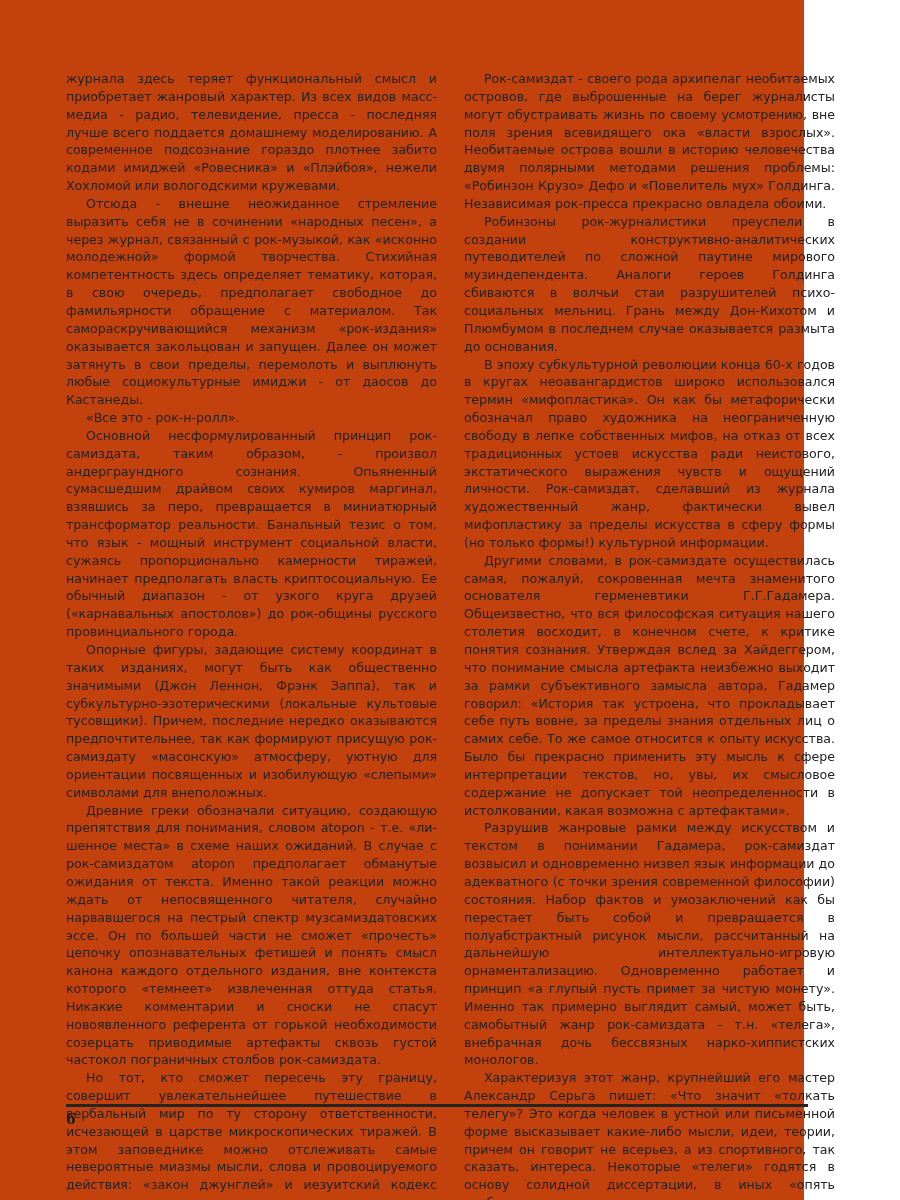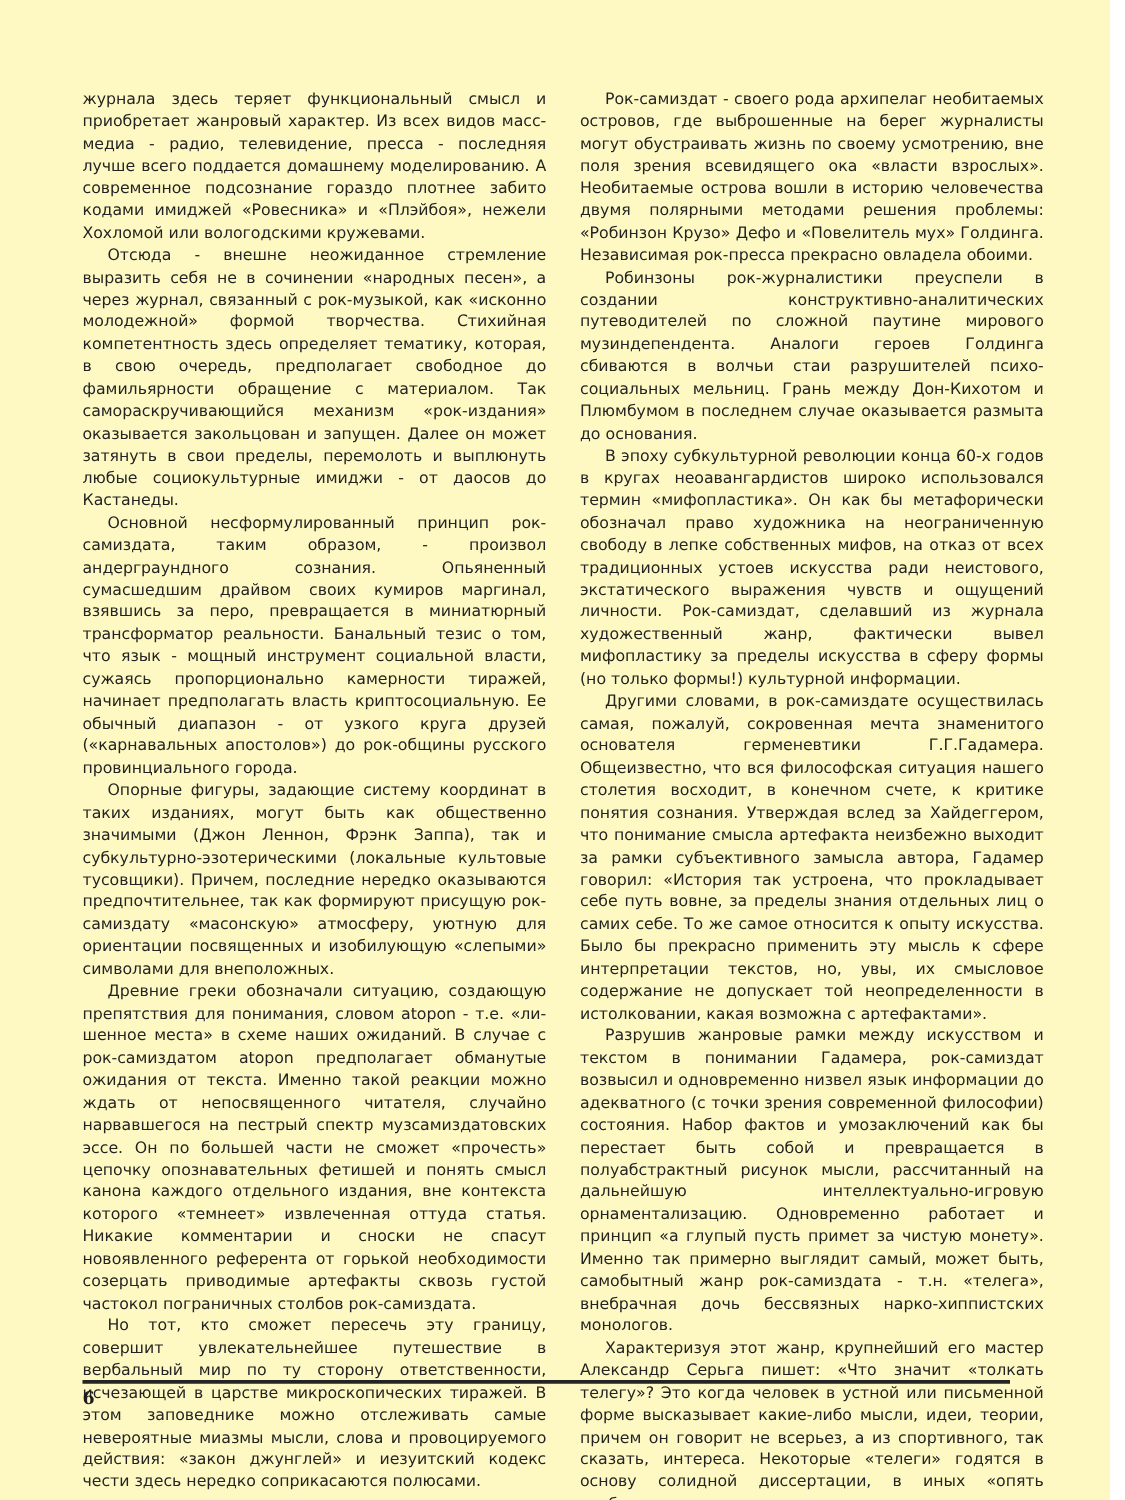--- a/index.html
+++ b/index.html
@@ -12,23 +12,23 @@
     height: 1200px;
     position: relative;
     overflow: hidden;
     font-family: "DejaVu Sans", sans-serif;
     color: #1a1a1a;
   }
 
   .page {
     position: absolute;
     left: 0; top: 0;
-    width: 888px;
+    width: 804px;
     height: 1200px;
-    background: #fef9c3;
+    background: #c2410c;
   }
 
   .columns {
     position: absolute;
     left: 66px;
     top: 70px;
     width: 769px;
     display: flex;
     flex-direction: row;
     gap: 27px;
@@ -80,20 +80,21 @@
 </head>
 <body>
 
 <div class="page">
 
   <div class="columns">
 
     <div class="column">
       <p class="para noindent">журнала здесь теряет функциональный смысл и приобре­тает жанровый характер. Из всех видов масс-медиа - радио, телевидение, пресса - последняя лучше всего поддается домашнему моделированию. А современное подсознание гораздо плотнее забито кодами имиджей «Ровесника» и «Плэйбоя», нежели Хохломой или воло­годскими кружевами.</p>
       <p class="para">Отсюда - внешне неожиданное стремление выразить себя не в сочинении «народных песен», а через журнал, связанный с рок-музыкой, как «исконно молодежной» формой творчества. Стихийная компетентность здесь определяет тематику, которая, в свою очередь, пред­полагает свободное до фамильярности обращение с материалом. Так самораскручивающийся механизм «рок-издания» оказывается закольцован и запущен. Далее он может затянуть в свои пределы, перемолоть и выплюнуть любые социокультурные имиджи - от дао­сов до Кастанеды.</p>
+      <p class="para">«Все это - рок-н-ролл».</p>
       <p class="para">Основной несформулированный принцип рок-самиз­дата, таким образом, - произвол андерграундного соз­нания. Опьяненный сумасшедшим драйвом своих куми­ров маргинал, взявшись за перо, превращается в миниа­тюрный трансформатор реальности. Банальный тезис о том, что язык - мощный инструмент социальной власти, сужаясь пропорционально камерности тиражей, начина­ет предполагать власть криптосоциальную. Ее обычный диапазон - от узкого круга друзей («карнавальных апо­столов») до рок-общины русского провинциального го­рода.</p>
       <p class="para">Опорные фигуры, задающие систему координат в таких изданиях, могут быть как общественно значимыми (Джон Леннон, Фрэнк Заппа), так и субкультурно-эзо­терическими (локальные культовые тусовщики). Причем, последние нередко оказываются предпочтительнее, так как формируют присущую рок-самиздату «масон­скую» атмосферу, уютную для ориентации посвященных и изобилующую «слепыми» символами для внеположн­ых.</p>
       <p class="para">Древние греки обозначали ситуацию, создающую препятствия для понимания, словом atopon - т.е. «ли­шенное места» в схеме наших ожиданий. В случае с рок-самиздатом atopon предполагает обманутые ожида­ния от текста. Именно такой реакции можно ждать от непосвященного читателя, случайно нарвавшегося на пестрый спектр музсамиздатовских эссе. Он по большей части не сможет «прочесть» цепочку опознавательных фетишей и понять смысл канона каждого отдельного издания, вне контекста которого «темнеет» извлеченная оттуда статья. Никакие комментарии и сноски не спасут новоявленного референта от горькой необходимости созерцать приводимые артефакты сквозь густой часто­кол пограничных столбов рок-самиздата.</p>
       <p class="para">Но тот, кто сможет пересечь эту границу, совершит увлекательнейшее путешествие в вербальный мир по ту сторону ответственности, исчезающей в царстве мик­роскопических тиражей. В этом заповеднике можно отслеживать самые невероятные миазмы мысли, слова и провоцируемого действия: «закон джунглей» и ие­зуитский кодекс чести здесь нередко соприкасаются полюсами.</p>
     </div>
 
     <div class="column">
       <p class="para">Рок-самиздат - своего рода архипелаг необитаемых островов, где выброшенные на берег журналисты могут обустраивать жизнь по своему усмотрению, вне поля зрения всевидящего ока «власти взрослых». Необитае­мые острова вошли в историю человечества двумя по­лярными методами решения проблемы: «Робинзон Крузо» Дефо и «Повелитель мух» Голдинга. Независи­мая рок-пресса прекрасно овладела обоими.</p>
       <p class="para">Робинзоны рок-журналистики преуспели в создании конструктивно-аналитических путеводителей по сложной паутине мирового музиндепендента. Аналоги героев Голдинга сбиваются в волчьи стаи разрушителей психо­социальных мельниц. Грань между Дон-Кихотом и Плюмбумом в последнем случае оказывается размыта до основания.</p>
       <p class="para">В эпоху субкультурной революции конца 60-х годов в кругах неоавангардистов широко использовался тер­мин «мифопластика». Он как бы метафорически обо­значал право художника на неограниченную свободу в лепке собственных мифов, на отказ от всех традиционных устоев искусства ради неистового, экстатического выра­жения чувств и ощущений личности. Рок-самиздат, сде­лавший из журнала художественный жанр, фактически вывел мифопластику за пределы искусства в сферу формы (но только формы!) культурной информации.</p>

